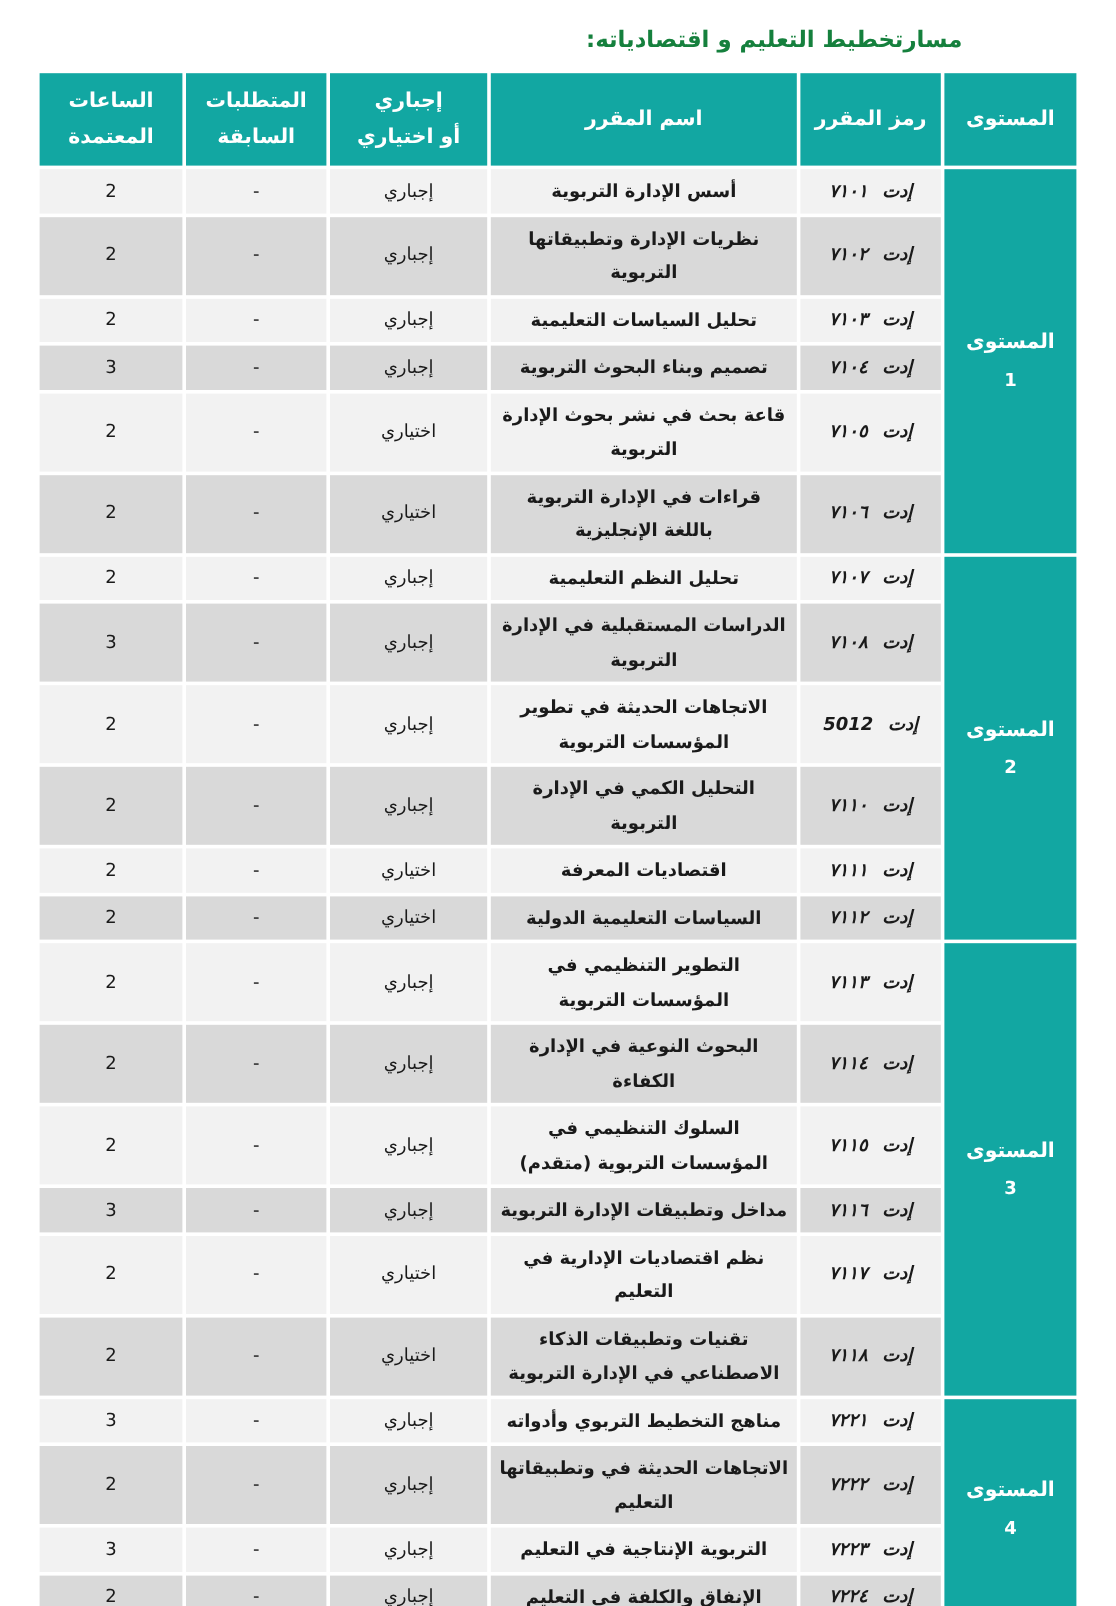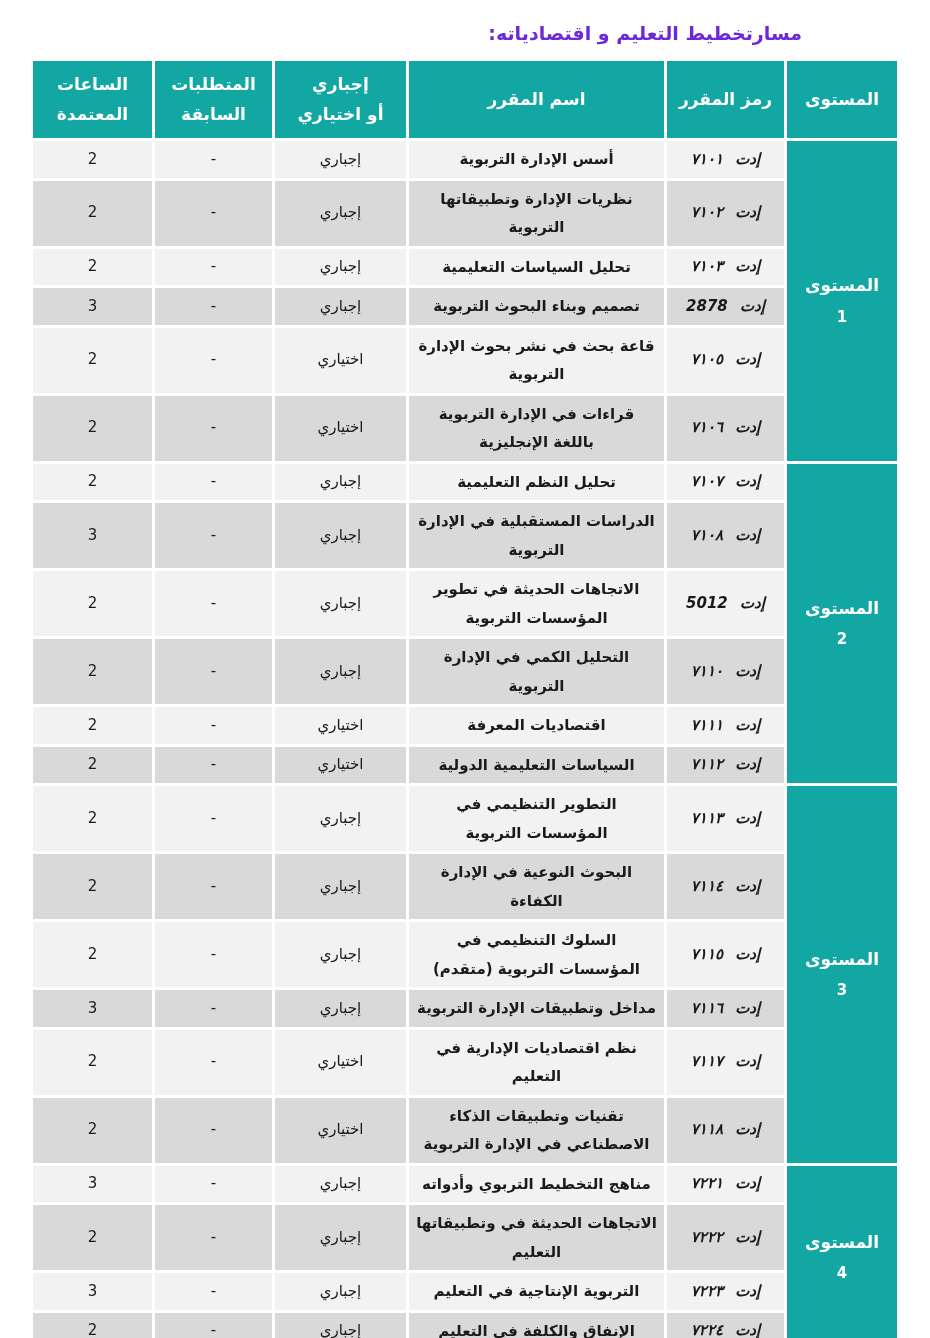--- a/index.html
+++ b/index.html
@@ -14,21 +14,21 @@
     width: 930px;
     min-height: 1338px;
     background: #ffffff;
     direction: rtl;
   }
   .page-title {
     padding: 22px 128px 14px 0;
     text-align: right;
     font-size: 19px;
     font-weight: bold;
-    color: #6d28d9;
+    color: #15803d;
   }
   table.curriculum {
     width: 870px;
     margin: 0 auto;
     border-collapse: separate;
     border-spacing: 3px;
     table-layout: fixed;
   }
   thead th {
     background: #12a7a2;
@@ -127,21 +127,21 @@
           <td class="c-hours">2</td>
         </tr>
         <tr class="even">
           <td class="c-code">إدت ٧١٠٣</td>
           <td class="c-name">تحليل السياسات التعليمية</td>
           <td class="c-type">إجباري</td>
           <td class="c-prereq">-</td>
           <td class="c-hours">2</td>
         </tr>
         <tr class="odd">
-          <td class="c-code">إدت 2878</td>
+          <td class="c-code">إدت ٧١٠٤</td>
           <td class="c-name">تصميم وبناء البحوث التربوية</td>
           <td class="c-type">إجباري</td>
           <td class="c-prereq">-</td>
           <td class="c-hours">3</td>
         </tr>
         <tr class="even">
           <td class="c-code">إدت ٧١٠٥</td>
           <td class="c-name">قاعة بحث في نشر بحوث الإدارة التربوية</td>
           <td class="c-type">اختياري</td>
           <td class="c-prereq">-</td>

